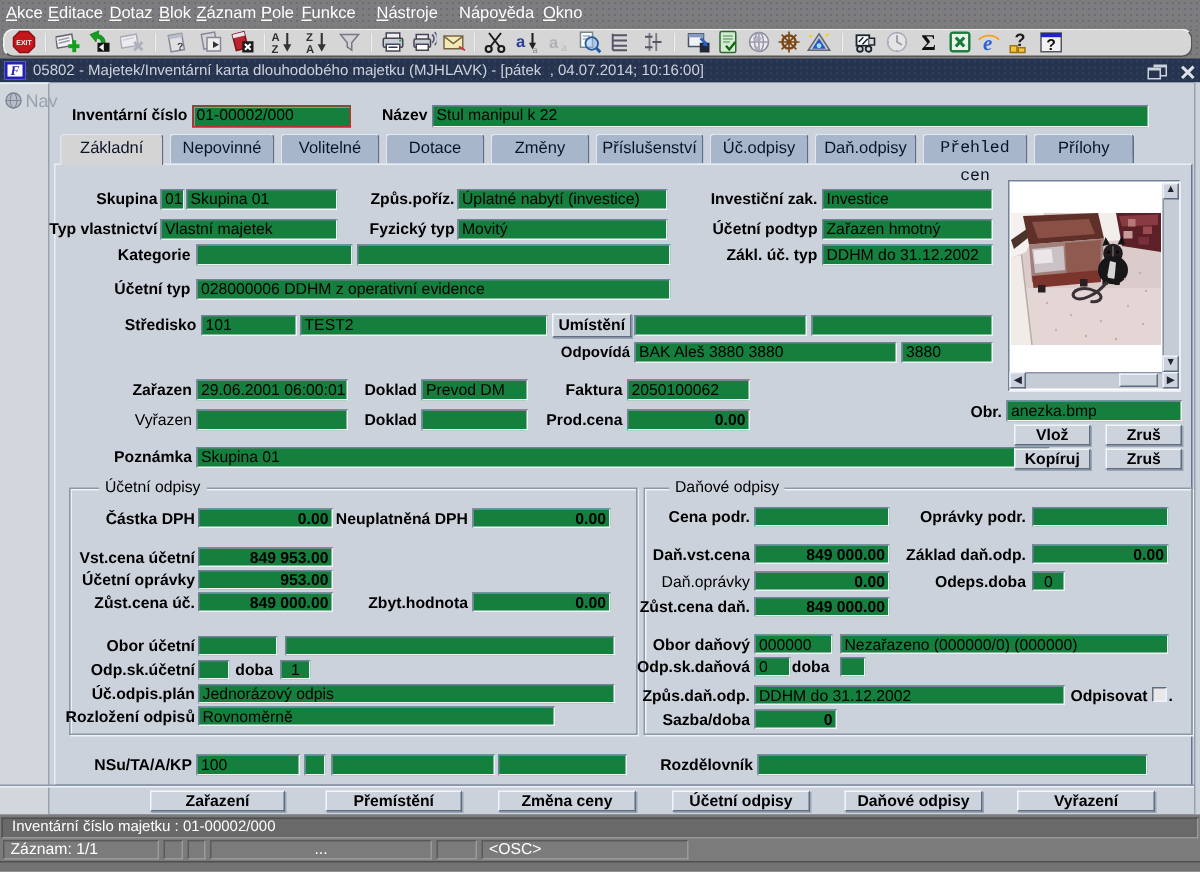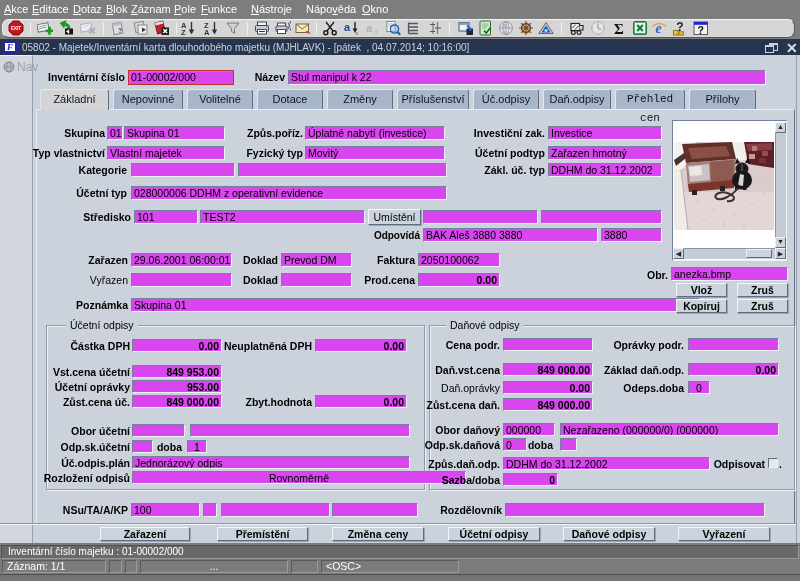--- a/index.html
+++ b/index.html
@@ -1,16 +1,16 @@
 <!DOCTYPE html>
 <html><head><meta charset="utf-8"><style>
 *{margin:0;padding:0;box-sizing:border-box}
 body{width:800px;height:581px;overflow:hidden;font-family:"Liberation Sans",sans-serif;background:#7d7d7d;position:relative}
 .lb{position:absolute;font-family:"Liberation Sans",sans-serif;font-size:10.5px;line-height:13px;white-space:nowrap}
-.fd{position:absolute;background:#d946ef;border:1px solid;border-color:#72829b #eef2f7 #eef2f7 #72829b;font-size:10.5px;line-height:12px;color:#000;padding:0 2px;white-space:nowrap;overflow:hidden}
+.fd{position:absolute;background:#15803d;border:1px solid;border-color:#72829b #eef2f7 #eef2f7 #72829b;font-size:10.5px;line-height:12px;color:#000;padding:0 2px;white-space:nowrap;overflow:hidden}
 .bt{position:absolute;background:#ccd3dd;border:1px solid;border-color:#f2f5f9 #5f6d80 #5f6d80 #f2f5f9;box-shadow:1px 1px 0 #9aa5b5;font-weight:bold;text-align:center;color:#000;white-space:nowrap}
 .tab{position:absolute;top:89px;height:20px;background:#a7b6cb;border:1px solid #5f6d80;border-bottom:none;border-top-color:#dfe6ee;border-left-color:#dfe6ee;border-radius:3px 3px 0 0;font-size:11px;line-height:19px;text-align:center;color:#0a1428}
 .mi{position:absolute;top:3px;color:#fff;font-size:11px;line-height:13px}
 .seg{position:absolute;border:1px solid;border-color:#5a5a5a #9a9a9a #9a9a9a #5a5a5a;color:#fff;font-size:10.5px;line-height:11px;padding:0 4px;white-space:nowrap}
 u{text-decoration:underline}
 </style></head><body>
 <div style="position:absolute;left:0;top:0;width:800px;height:18px;background:#7d7d7d;background-image:radial-gradient(#6b6b80 18%,transparent 22%);background-size:4px 4px"></div>
 <div class="mi" style="left:4px"><u>A</u>kce</div>
 <div class="mi" style="left:32px"><u>E</u>ditace</div>
 <div class="mi" style="left:73px"><u>D</u>otaz</div>
@@ -249,21 +249,21 @@
 <div class="lb" style="right:673px;top:164px;font-weight:bold;color:#000;font-size:10.5px">Kategorie</div>
 <div class="fd" style="left:131px;top:163px;width:104px;height:14px;text-align:left;"></div>
 <div class="fd" style="left:238px;top:163px;width:209px;height:14px;text-align:left;"></div>
 <div class="lb" style="right:255px;top:164px;font-weight:bold;color:#000;font-size:10.5px">Zákl. úč. typ</div>
 <div class="fd" style="left:548px;top:163px;width:114px;height:14px;text-align:left;">DDHM do 31.12.2002</div>
 <div class="lb" style="right:673px;top:187px;font-weight:bold;color:#000;font-size:10.5px">Účetní typ</div>
 <div class="fd" style="left:131px;top:186px;width:316px;height:14px;text-align:left;">028000006 DDHM z operativní evidence</div>
 <div class="lb" style="right:669px;top:211px;font-weight:bold;color:#000;font-size:10.5px">Středisko</div>
 <div class="fd" style="left:134px;top:210px;width:64px;height:14px;text-align:left;">101</div>
 <div class="fd" style="left:200px;top:210px;width:165px;height:14px;text-align:left;">TEST2</div>
-<div class="bt" style="left:368px;top:209px;width:53px;height:16px;font-size:10.5px;line-height:14px;font-weight:normal">Umístění</div>
+<div class="bt" style="left:368px;top:209px;width:53px;height:16px;font-size:10.5px;line-height:14px;font-weight:bold">Umístění</div>
 <div class="fd" style="left:423px;top:210px;width:115px;height:14px;text-align:left;"></div>
 <div class="fd" style="left:541px;top:210px;width:121px;height:14px;text-align:left;"></div>
 <div class="lb" style="right:380px;top:229px;font-weight:bold;color:#000;font-size:10px">Odpovídá</div>
 <div class="fd" style="left:423px;top:228px;width:175px;height:14px;text-align:left;">BAK Aleš 3880 3880</div>
 <div class="fd" style="left:601px;top:228px;width:61px;height:14px;text-align:left;">3880</div>
 <div class="lb" style="right:672px;top:254px;font-weight:bold;color:#000;font-size:10.5px">Zařazen</div>
 <div class="fd" style="left:131px;top:253px;width:101px;height:14px;text-align:left;">29.06.2001 06:00:01</div>
 <div class="lb" style="right:522px;top:254px;font-weight:bold;color:#000;font-size:10.5px">Doklad</div>
 <div class="fd" style="left:281px;top:253px;width:71px;height:14px;text-align:left;">Prevod DM</div>
 <div class="lb" style="right:385px;top:254px;font-weight:bold;color:#000;font-size:10.5px">Faktura</div>
@@ -355,21 +355,21 @@
 <div class="lb" style="right:670px;top:425px;font-weight:bold;color:#000;font-size:10.5px">Obor účetní</div>
 <div class="fd" style="left:132px;top:424px;width:53px;height:13px;text-align:left;"></div>
 <div class="fd" style="left:190px;top:424px;width:220px;height:13px;text-align:left;"></div>
 <div class="lb" style="right:670px;top:441px;font-weight:bold;color:#000;font-size:10.5px">Odp.sk.účetní</div>
 <div class="fd" style="left:132px;top:440px;width:21px;height:13px;text-align:left;"></div>
 <div class="lb" style="right:618px;top:441px;font-weight:bold;color:#000;font-size:10.5px">doba</div>
 <div class="fd" style="left:187px;top:440px;width:20px;height:13px;text-align:center;">1</div>
 <div class="lb" style="right:670px;top:457px;font-weight:bold;color:#000;font-size:10.5px">Úč.odpis.plán</div>
 <div class="fd" style="left:132px;top:456px;width:278px;height:13px;text-align:left;">Jednorázový odpis</div>
 <div class="lb" style="right:670px;top:472px;font-weight:bold;color:#000;font-size:10.5px">Rozložení odpisů</div>
-<div class="fd" style="left:132px;top:471px;width:334px;height:13px;text-align:center;">Rovnoměrně</div>
+<div class="fd" style="left:132px;top:471px;width:238px;height:13px;text-align:left;">Rovnoměrně</div>
 <div class="lb" style="right:300px;top:339px;font-weight:bold;color:#000;font-size:10.5px">Cena podr.</div>
 <div class="fd" style="left:503px;top:338px;width:90px;height:13px;text-align:left;"></div>
 <div class="lb" style="right:116px;top:339px;font-weight:bold;color:#000;font-size:10.5px">Oprávky podr.</div>
 <div class="fd" style="left:688px;top:338px;width:91px;height:13px;text-align:left;"></div>
 <div class="lb" style="right:300px;top:364px;font-weight:bold;color:#000;font-size:10.5px">Daň.vst.cena</div>
 <div class="fd" style="left:503px;top:363px;width:90px;height:13px;text-align:right;font-weight:bold;">849 000.00</div>
 <div class="lb" style="right:116px;top:364px;font-weight:bold;color:#000;font-size:10.5px">Základ daň.odp.</div>
 <div class="fd" style="left:688px;top:363px;width:91px;height:13px;text-align:right;font-weight:bold;">0.00</div>
 <div class="lb" style="right:300px;top:382px;font-weight:normal;color:#000;font-size:10.5px">Daň.oprávky</div>
 <div class="fd" style="left:503px;top:381px;width:90px;height:13px;text-align:right;font-weight:bold;">0.00</div>

